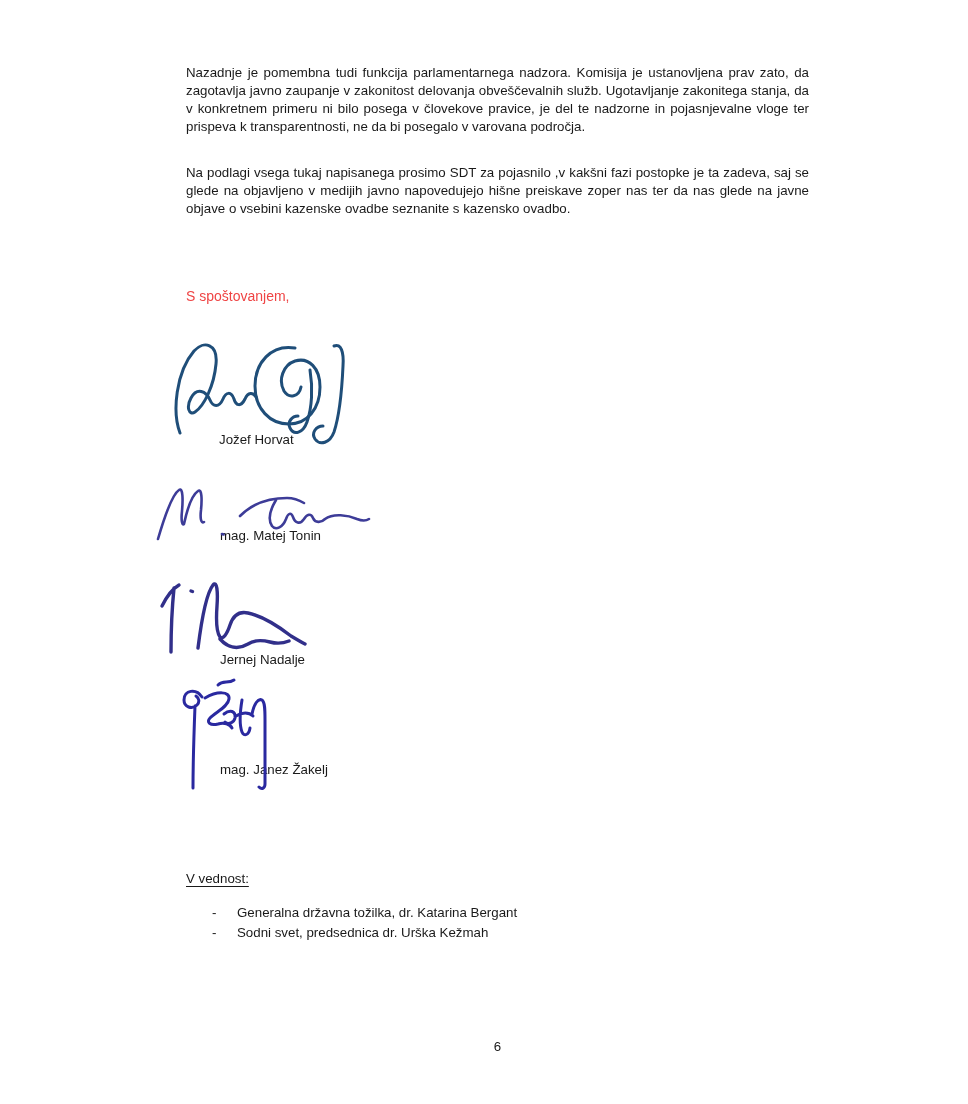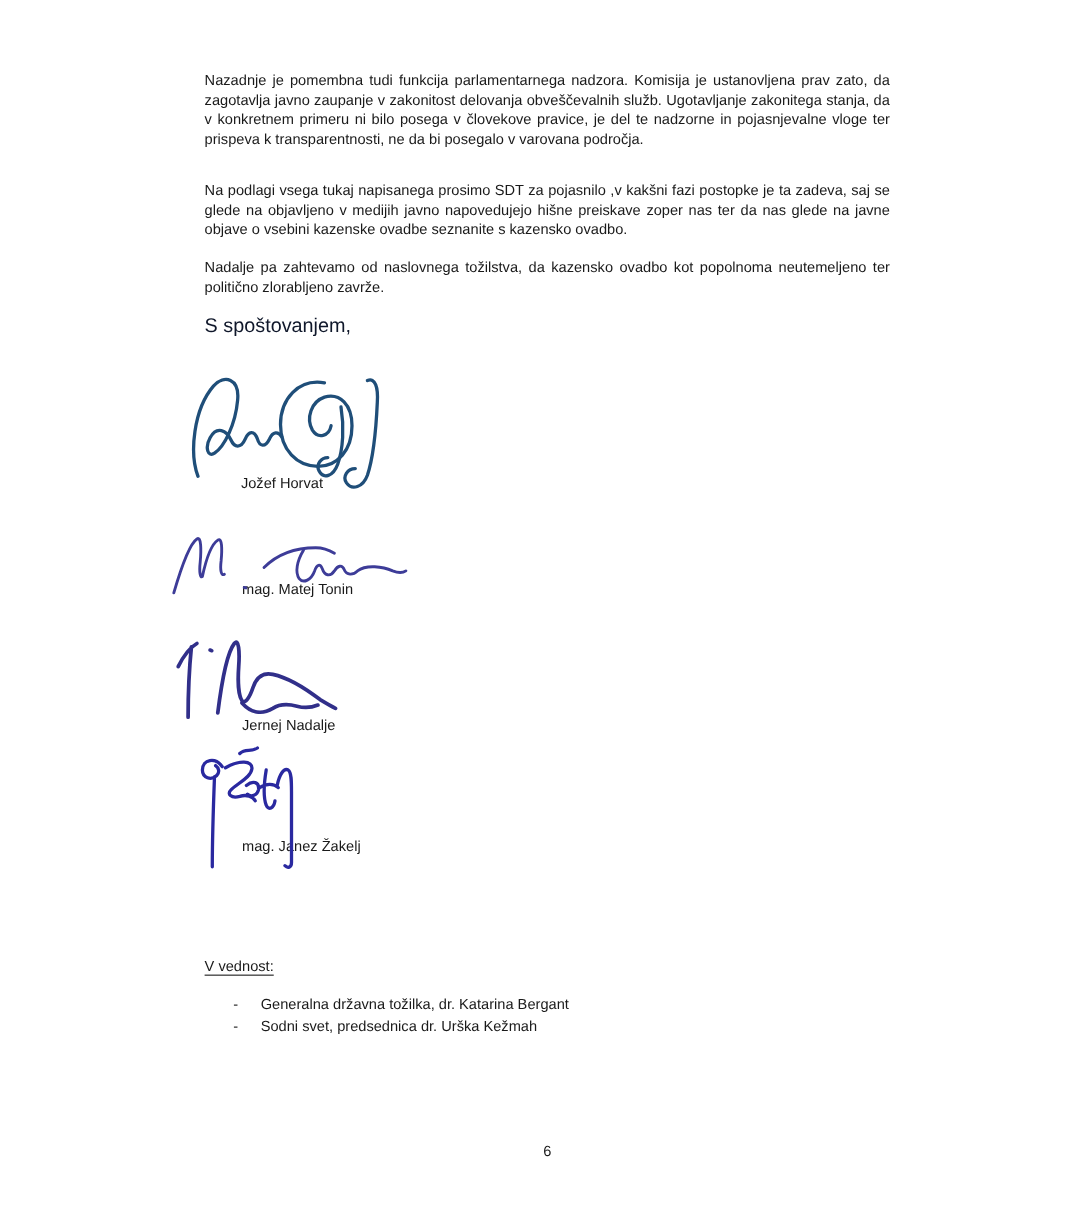--- a/index.html
+++ b/index.html
@@ -15,21 +15,21 @@
   }
   .para {
     position: absolute;
     left: 186px;
     width: 623px;
     font-size: 13.3px;
     line-height: 18px;
     text-align: justify;
     color: #1a1a1a;
   }
-  .line { position: absolute; left: 186px; font-size: 18px; line-height: 18px; color: #0f172a; }
+  .line { position: absolute; left: 186px; font-size: 14px; line-height: 18px; color: #ef4444; }
   .sig { position: absolute; z-index: 2; }
   .sig svg { display: block; overflow: visible; }
   .sig path { fill: none; stroke-linecap: round; stroke-linejoin: round; }
   .sig-name {
     position: absolute;
     z-index: 1;
     font-size: 13.3px;
     line-height: 16px;
     color: #1a1a1a;
     white-space: nowrap;
@@ -58,21 +58,20 @@
     color: #1a1a1a;
   }
 </style>
 </head>
 <body>
 
 <div class="page">
 
   <div class="para" style="top:64px">Nazadnje je pomembna tudi funkcija parlamentarnega nadzora. Komisija je ustanovljena prav zato, da zagotavlja javno zaupanje v zakonitost delovanja obveščevalnih služb. Ugotavljanje zakonitega stanja, da v konkretnem primeru ni bilo posega v človekove pravice, je del te nadzorne in pojasnjevalne vloge ter prispeva k transparentnosti, ne da bi posegalo v varovana področja.</div>
   <div class="para" style="top:164px">Na podlagi vsega tukaj napisanega prosimo SDT za pojasnilo ,v kakšni fazi postopke je ta zadeva, saj se glede na objavljeno v medijih javno napovedujejo hišne preiskave zoper nas ter da nas glede na javne objave o vsebini kazenske ovadbe seznanite s kazensko ovadbo.</div>
-  <div class="para" style="top:234px">Nadalje pa zahtevamo od naslovnega tožilstva, da kazensko ovadbo kot popolnoma neutemeljeno ter politično zlorabljeno zavrže.</div>
 
   <div class="line" style="top:287px">S spoštovanjem,</div>
 
   <div class="sig" style="left:168px; top:336px">
     <svg width="185" height="112" viewBox="0 0 185 112" xmlns="http://www.w3.org/2000/svg">
       <g fill="none" stroke-width="3" stroke="#1f4e79">
         <path d="M12,97 C4,76 8,36 26,15 C36,4 50,8 48,28 C46,50 36,70 27,76 C21,80 18,71 23,62 C29,51 38,55 42,64 C45,71 51,72 55,63 C58,56 63,55 66,63 C68,70 73,71 77,63 C80,56 85,56 88,61"></path>
         <path d="M127,12 C103,8 87,27 87,50 C87,73 102,88 121,88 C139,88 152,73 152,51 C152,32 141,21 127,25 C115,29 110,44 116,55 C121,63 131,61 133,51"></path>
         <path d="M142,34 C145,52 144,72 139,86 C135,97 126,100 122,92 C119,86 124,80 130,80"></path>
         <path d="M166,10 C173,7 176,16 175,30 C174,52 172,78 166,96 C162,107 152,110 147,103 C143,97 148,90 155,90"></path>

